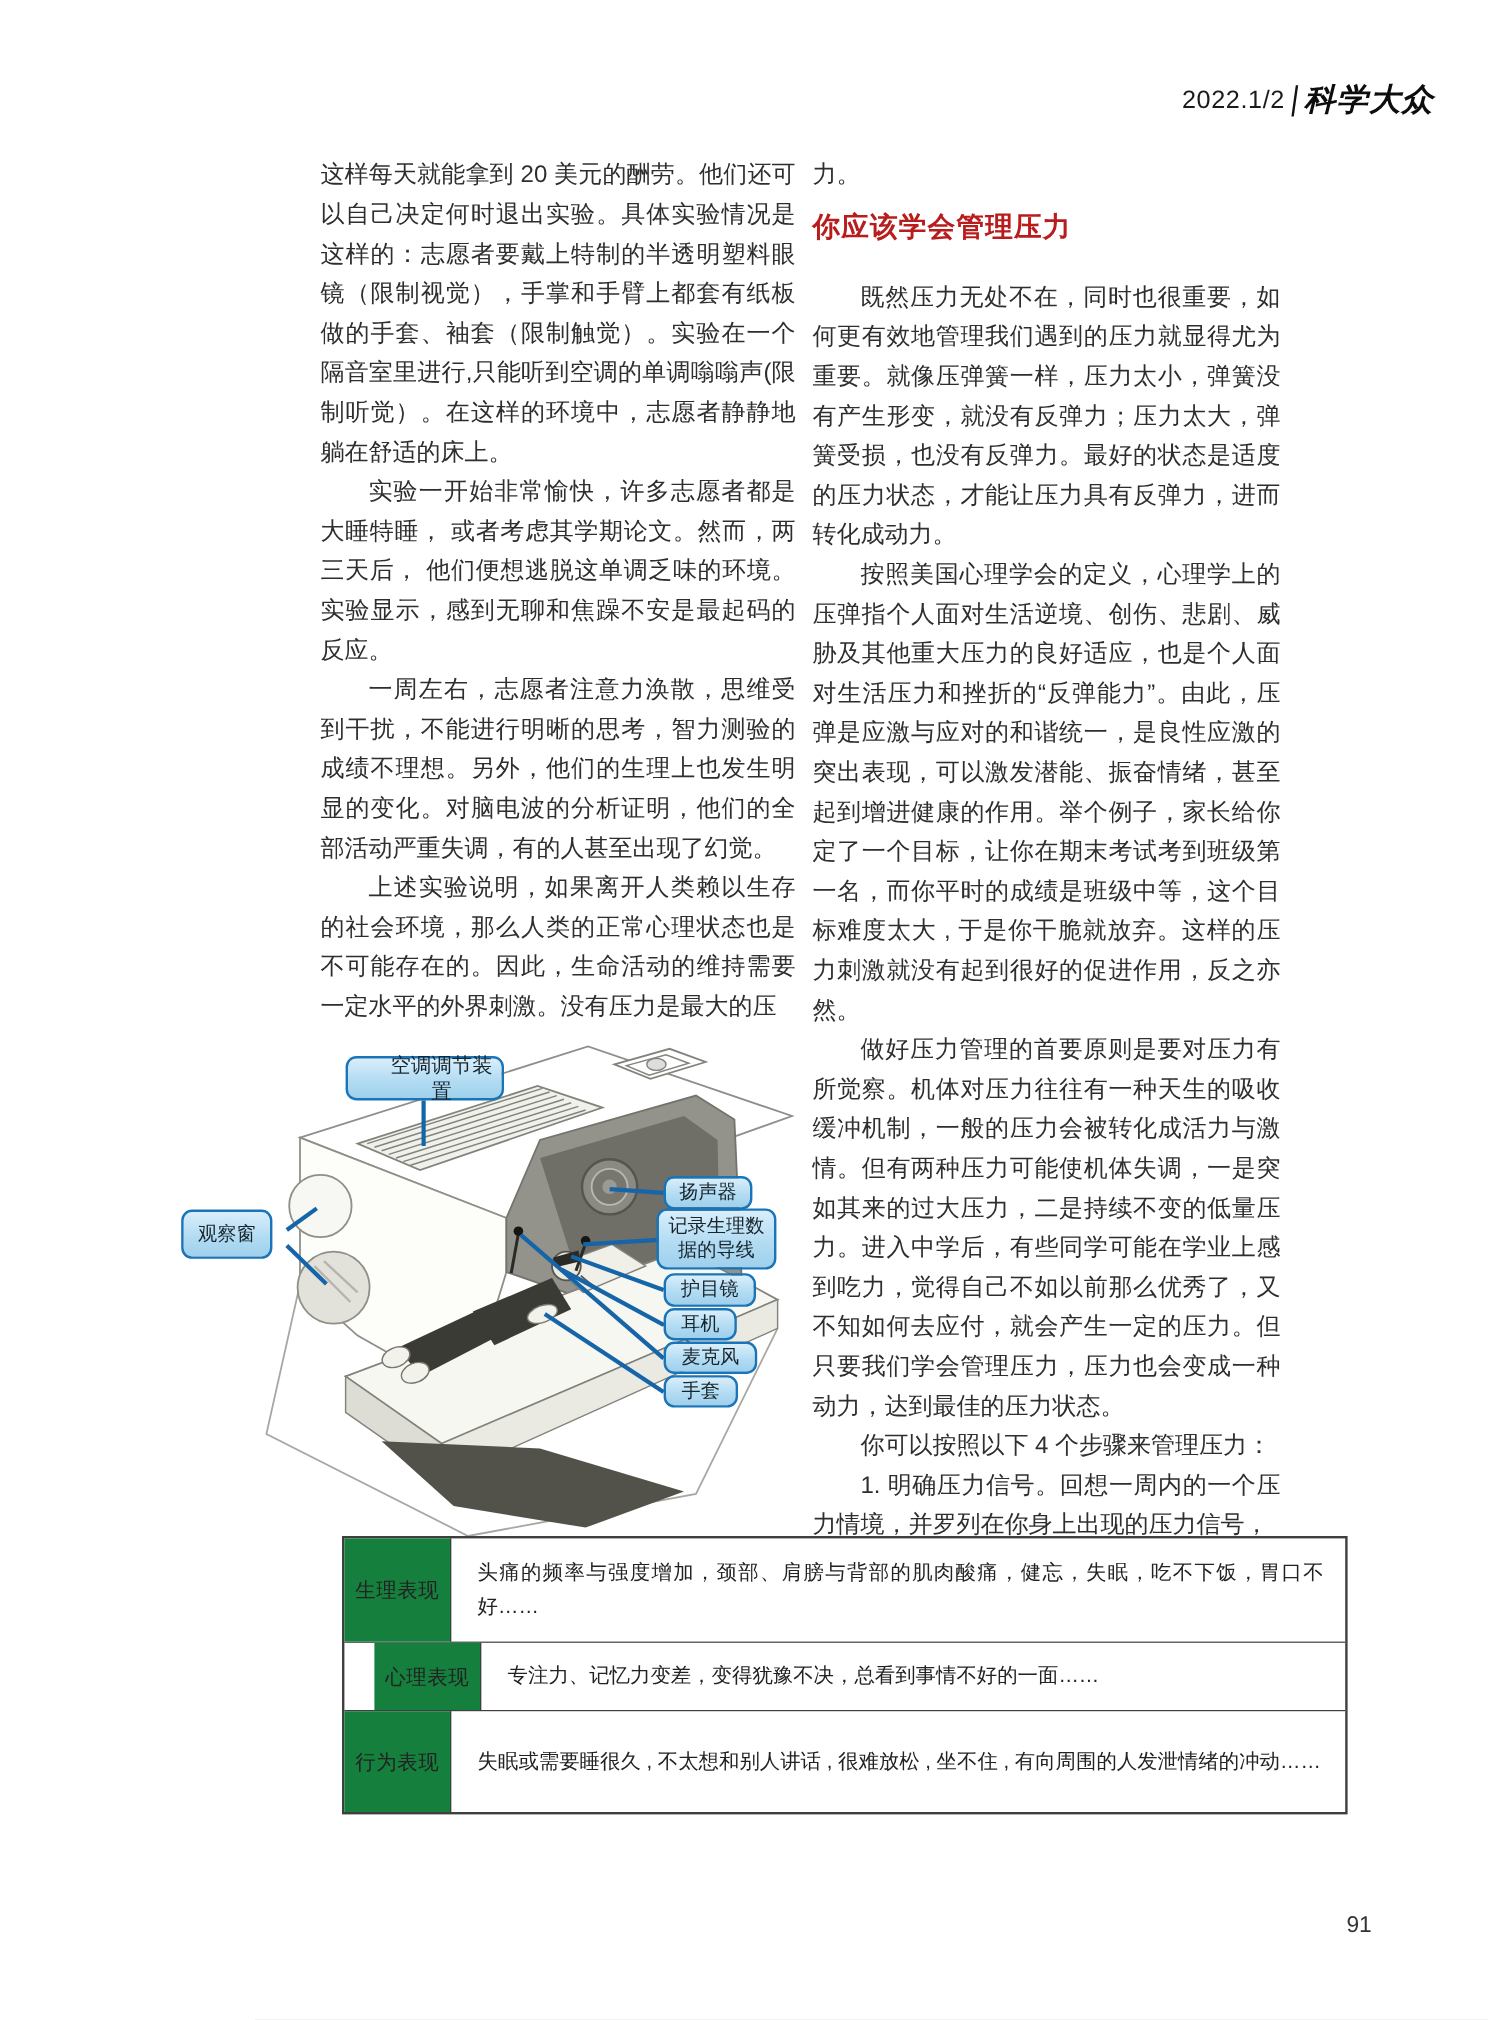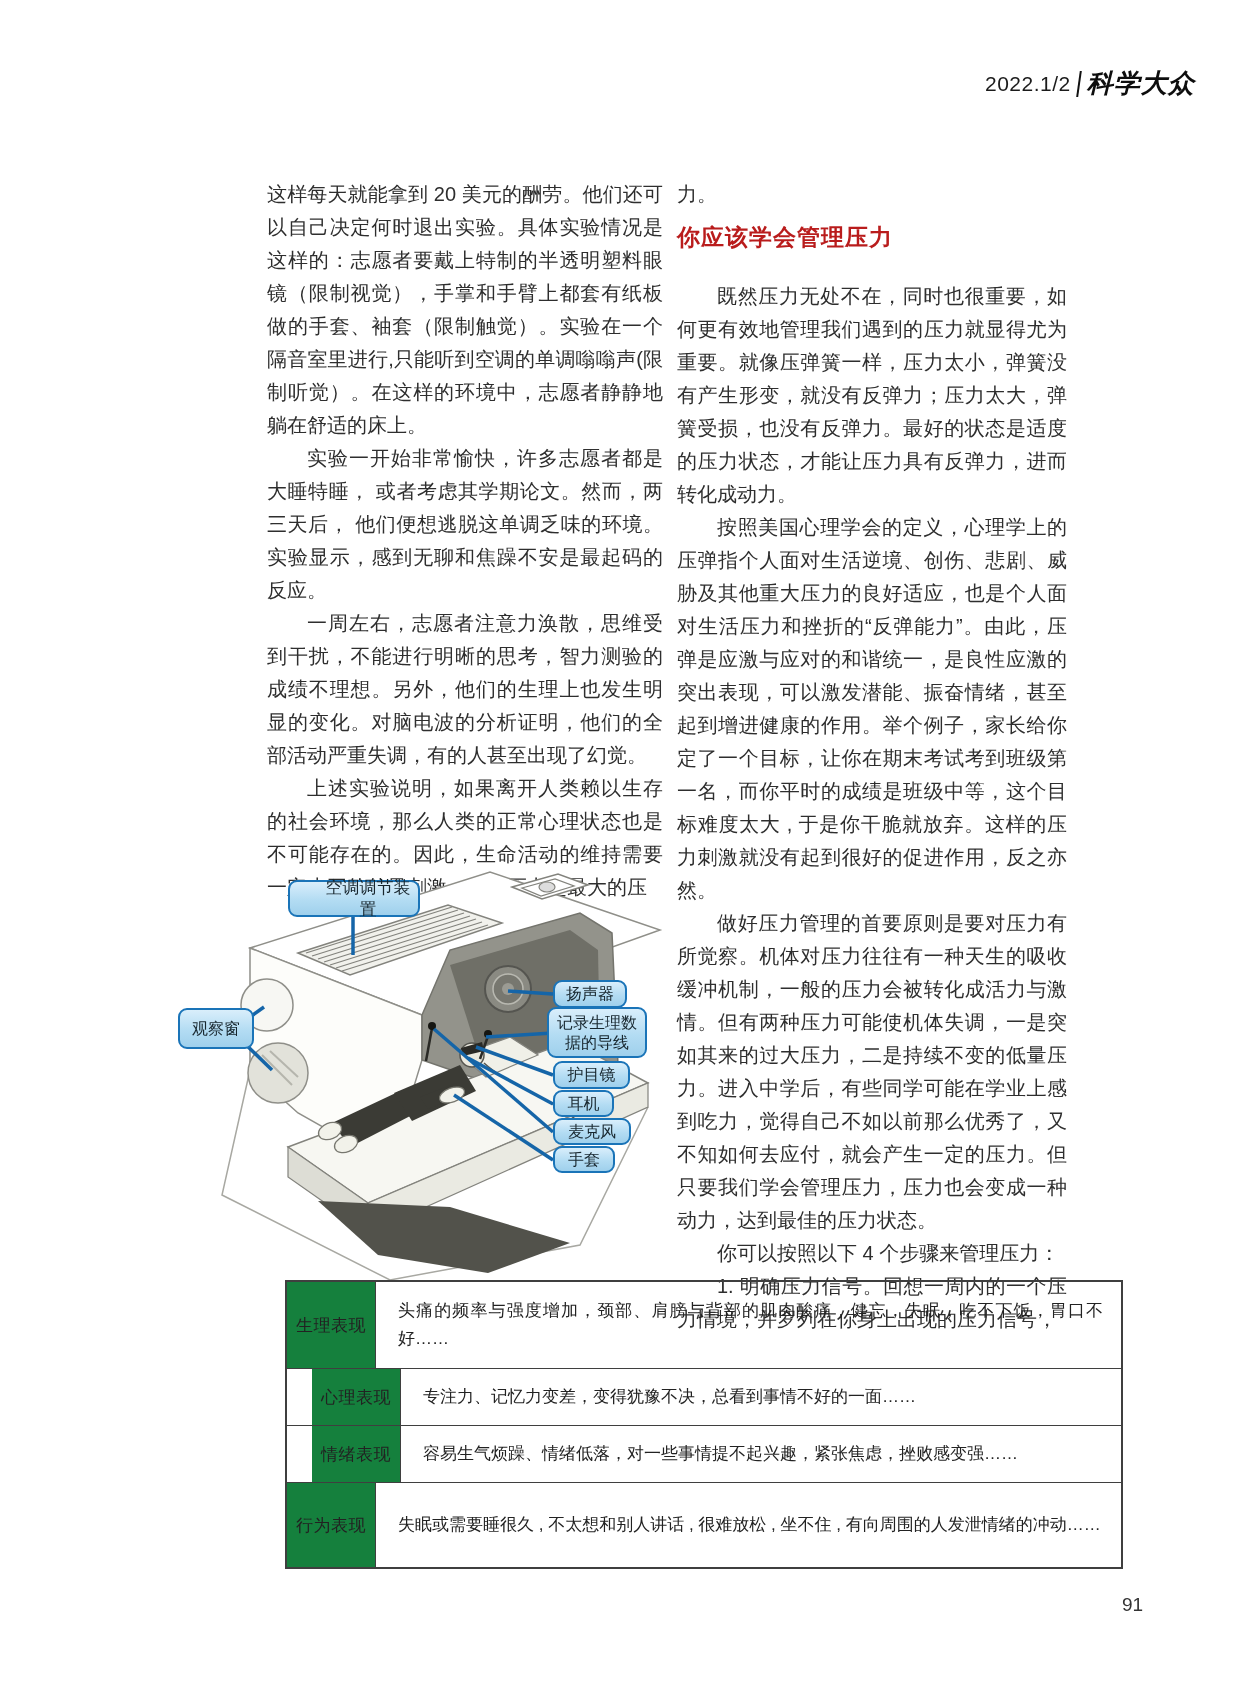--- a/index.html
+++ b/index.html
@@ -21,21 +21,21 @@
   .hdr-sep{width:2px;height:26px;background:#111;transform:skewX(-8deg);}
   .magazine{
     font-family:"DejaVu Serif","Liberation Serif",serif;
     font-style:italic;font-weight:bold;font-size:26px;color:#0d0d0d;
     letter-spacing:1px;
   }
   
   .col{
     position:absolute;top:130px;
     font-size:20px;line-height:33px;
-    text-align:justify;color:#2e2e2e;margin-top:48px;
+    text-align:justify;color:#2e2e2e;
   }
   .col-left{left:267px;width:396px;}
   .col-right{left:677px;width:390px;}
   .col p{margin:0;}
   .col p.ind{text-indent:2em;}
   .sec-heading{
     font-size:23px;font-weight:bold;color:#b91c1c;
     margin:10px 0 26px 0;line-height:33px;letter-spacing:1px;
   }
   
@@ -167,42 +167,38 @@
         <line x1="403" y1="139" x2="358" y2="136"></line>
         <line x1="403" y1="178" x2="336" y2="182"></line>
         <line x1="403" y1="220" x2="326" y2="192"></line>
         <line x1="403" y1="249" x2="318" y2="203"></line>
         <line x1="403" y1="277" x2="284" y2="174"></line>
         <line x1="403" y1="305" x2="304" y2="240"></line>
       </g>
     </svg>
 
     <div class="dlabel" style="left:138px;top:25px;width:132px;height:37px;font-size:17px;padding-left:28px;">空调调节装置</div>
-    <div class="dlabel" style="left:28px;top:153px;width:76px;height:41px;">观察窗</div>
+    <div class="dlabel" style="left:1px;top:153px;width:76px;height:41px;">观察窗</div>
     <div class="dlabel" style="left:403px;top:125px;width:74px;height:28px;">扬声器</div>
     <div class="dlabel" style="left:397px;top:152px;width:100px;height:51px;padding:2px 6px;">记录生理数据的导线</div>
     <div class="dlabel" style="left:403px;top:206px;width:77px;height:28px;">护目镜</div>
     <div class="dlabel" style="left:403px;top:235px;width:61px;height:27px;">耳机</div>
     <div class="dlabel" style="left:403px;top:263px;width:78px;height:27px;">麦克风</div>
     <div class="dlabel" style="left:403px;top:291px;width:62px;height:27px;">手套</div>
   </div>
 
   <div class="stress-table">
     <div class="trow h86">
       <div class="tlabel">生理表现</div>
       <div class="tcontent">头痛的频率与强度增加，颈部、肩膀与背部的肌肉酸痛，健忘，失眠，吃不下饭，胃口不好……</div>
     </div>
     <div class="trow h56">
       <div class="tlabel">心理表现</div>
       <div class="tcontent">专注力、记忆力变差，变得犹豫不决，总看到事情不好的一面……</div>
     </div>
-    <div class="trow h56">
-      <div class="tlabel">情绪表现</div>
-      <div class="tcontent">容易生气烦躁、情绪低落，对一些事情提不起兴趣，紧张焦虑，挫败感变强……</div>
-    </div>
     <div class="trow h84">
       <div class="tlabel">行为表现</div>
       <div class="tcontent">失眠或需要睡很久 , 不太想和别人讲话 , 很难放松 , 坐不住 , 有向周围的人发泄情绪的冲动……</div>
     </div>
   </div>
 
   <div class="pagenum">91</div>
 
 </div>
 

